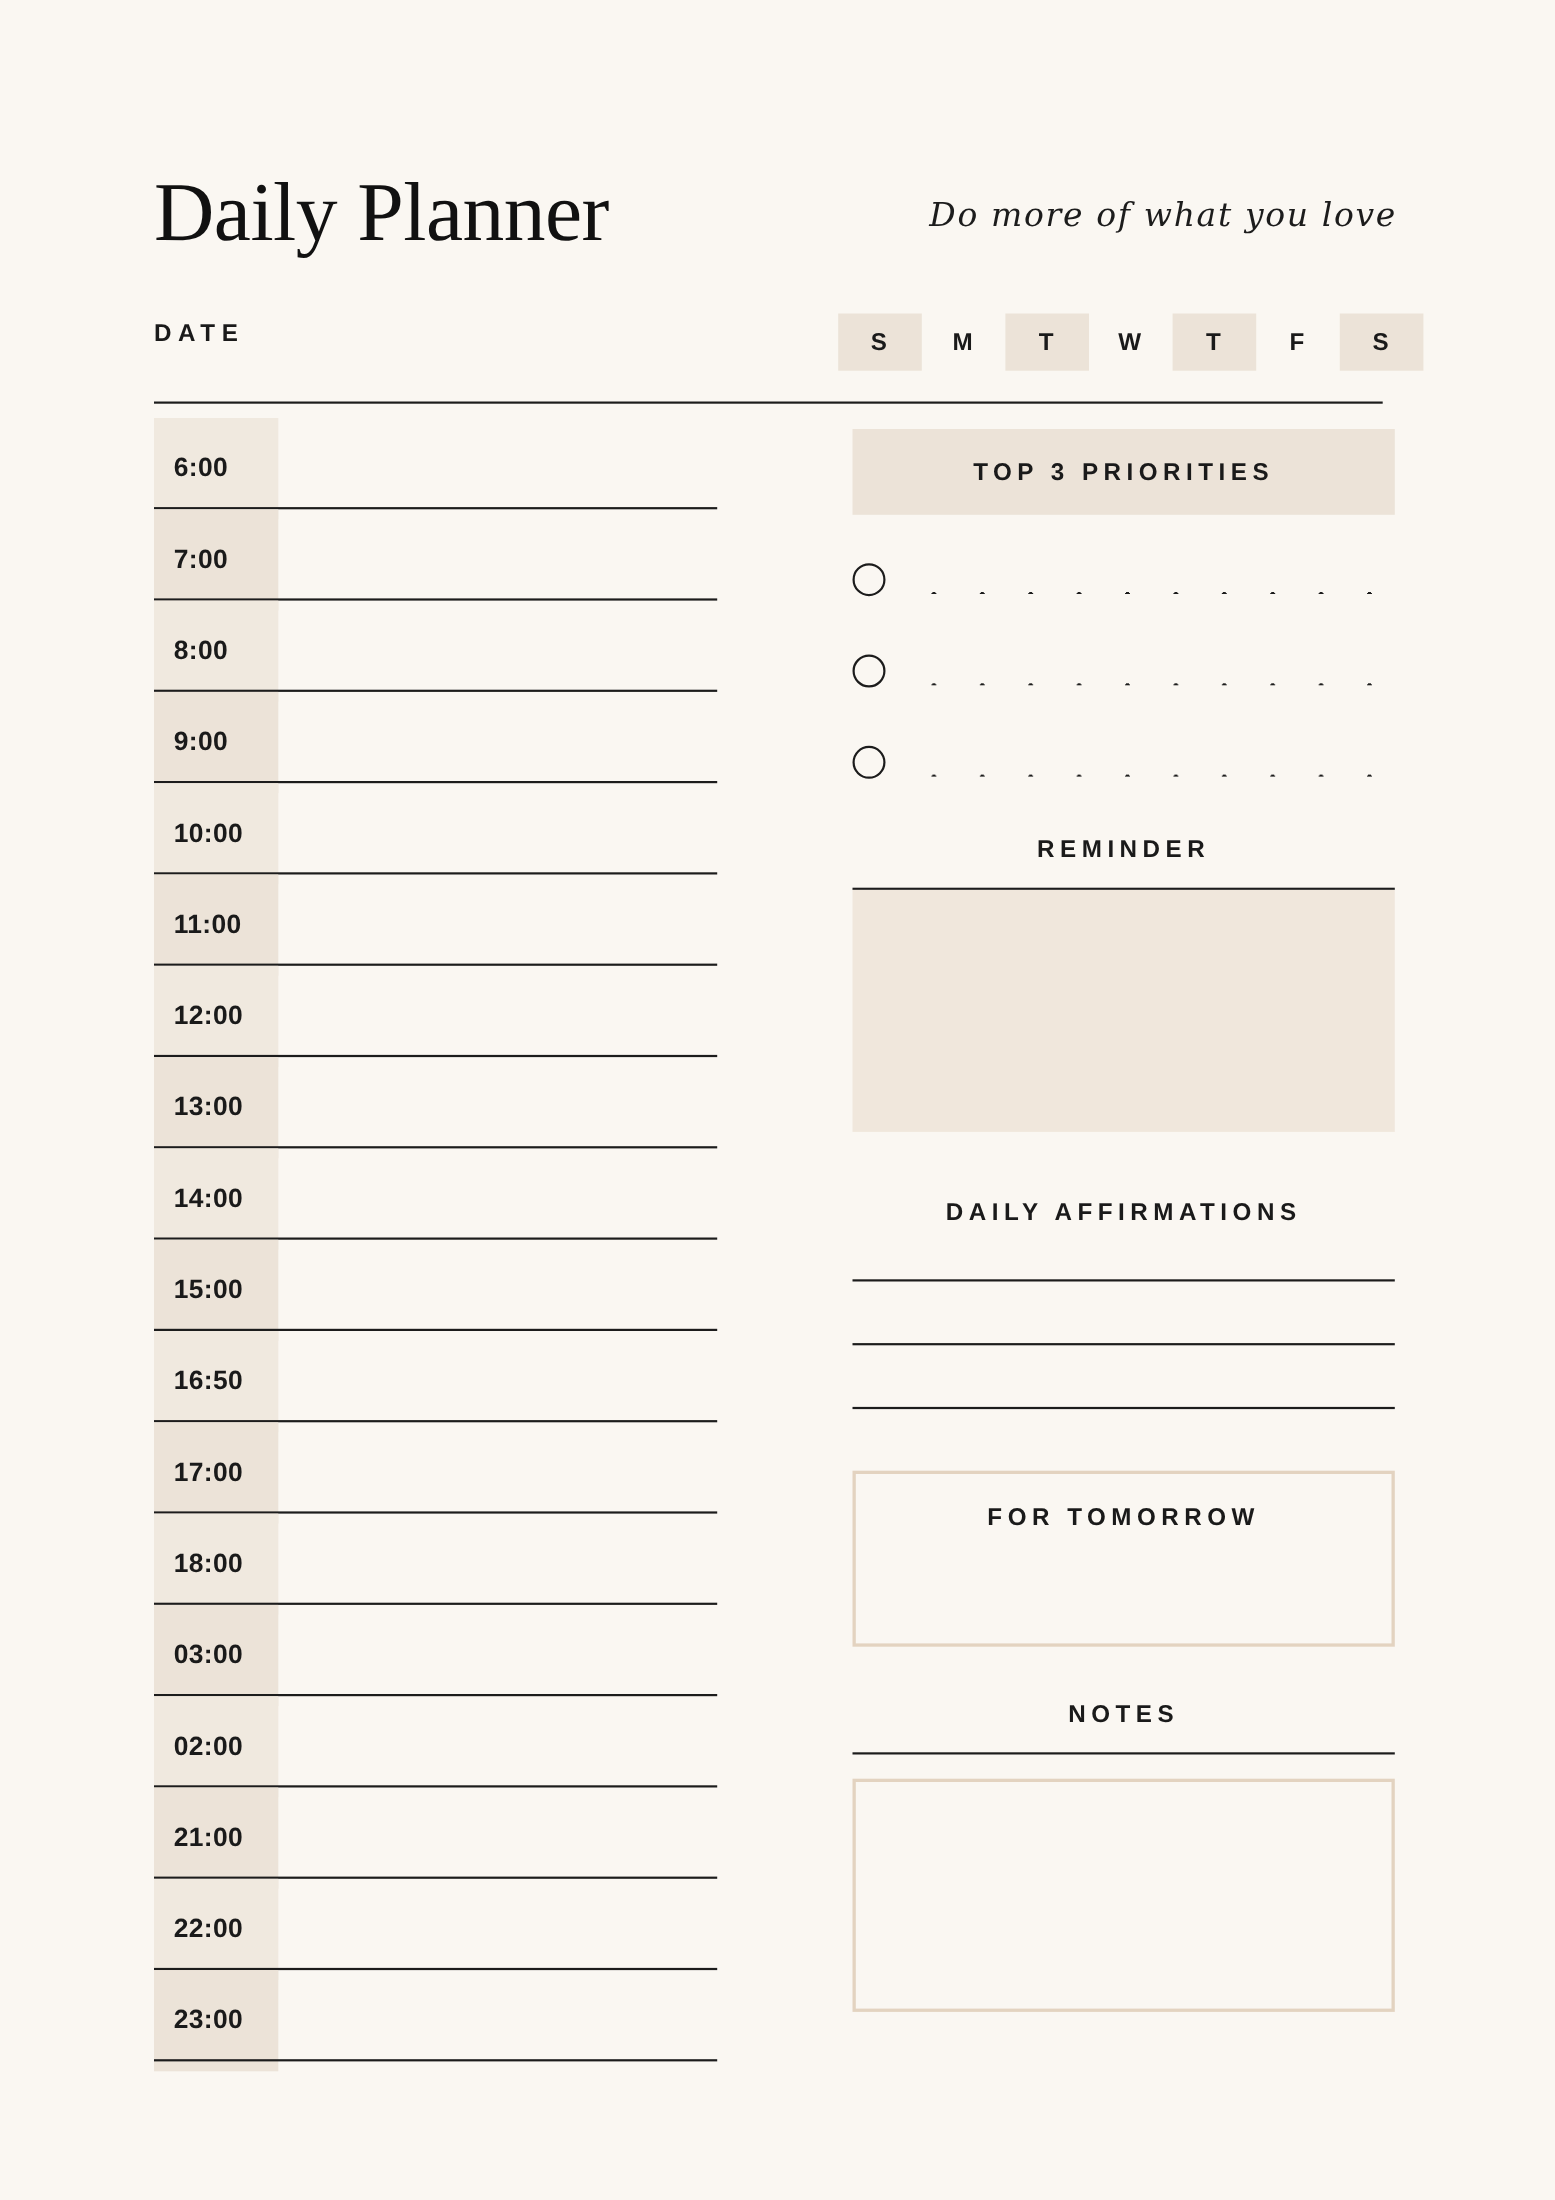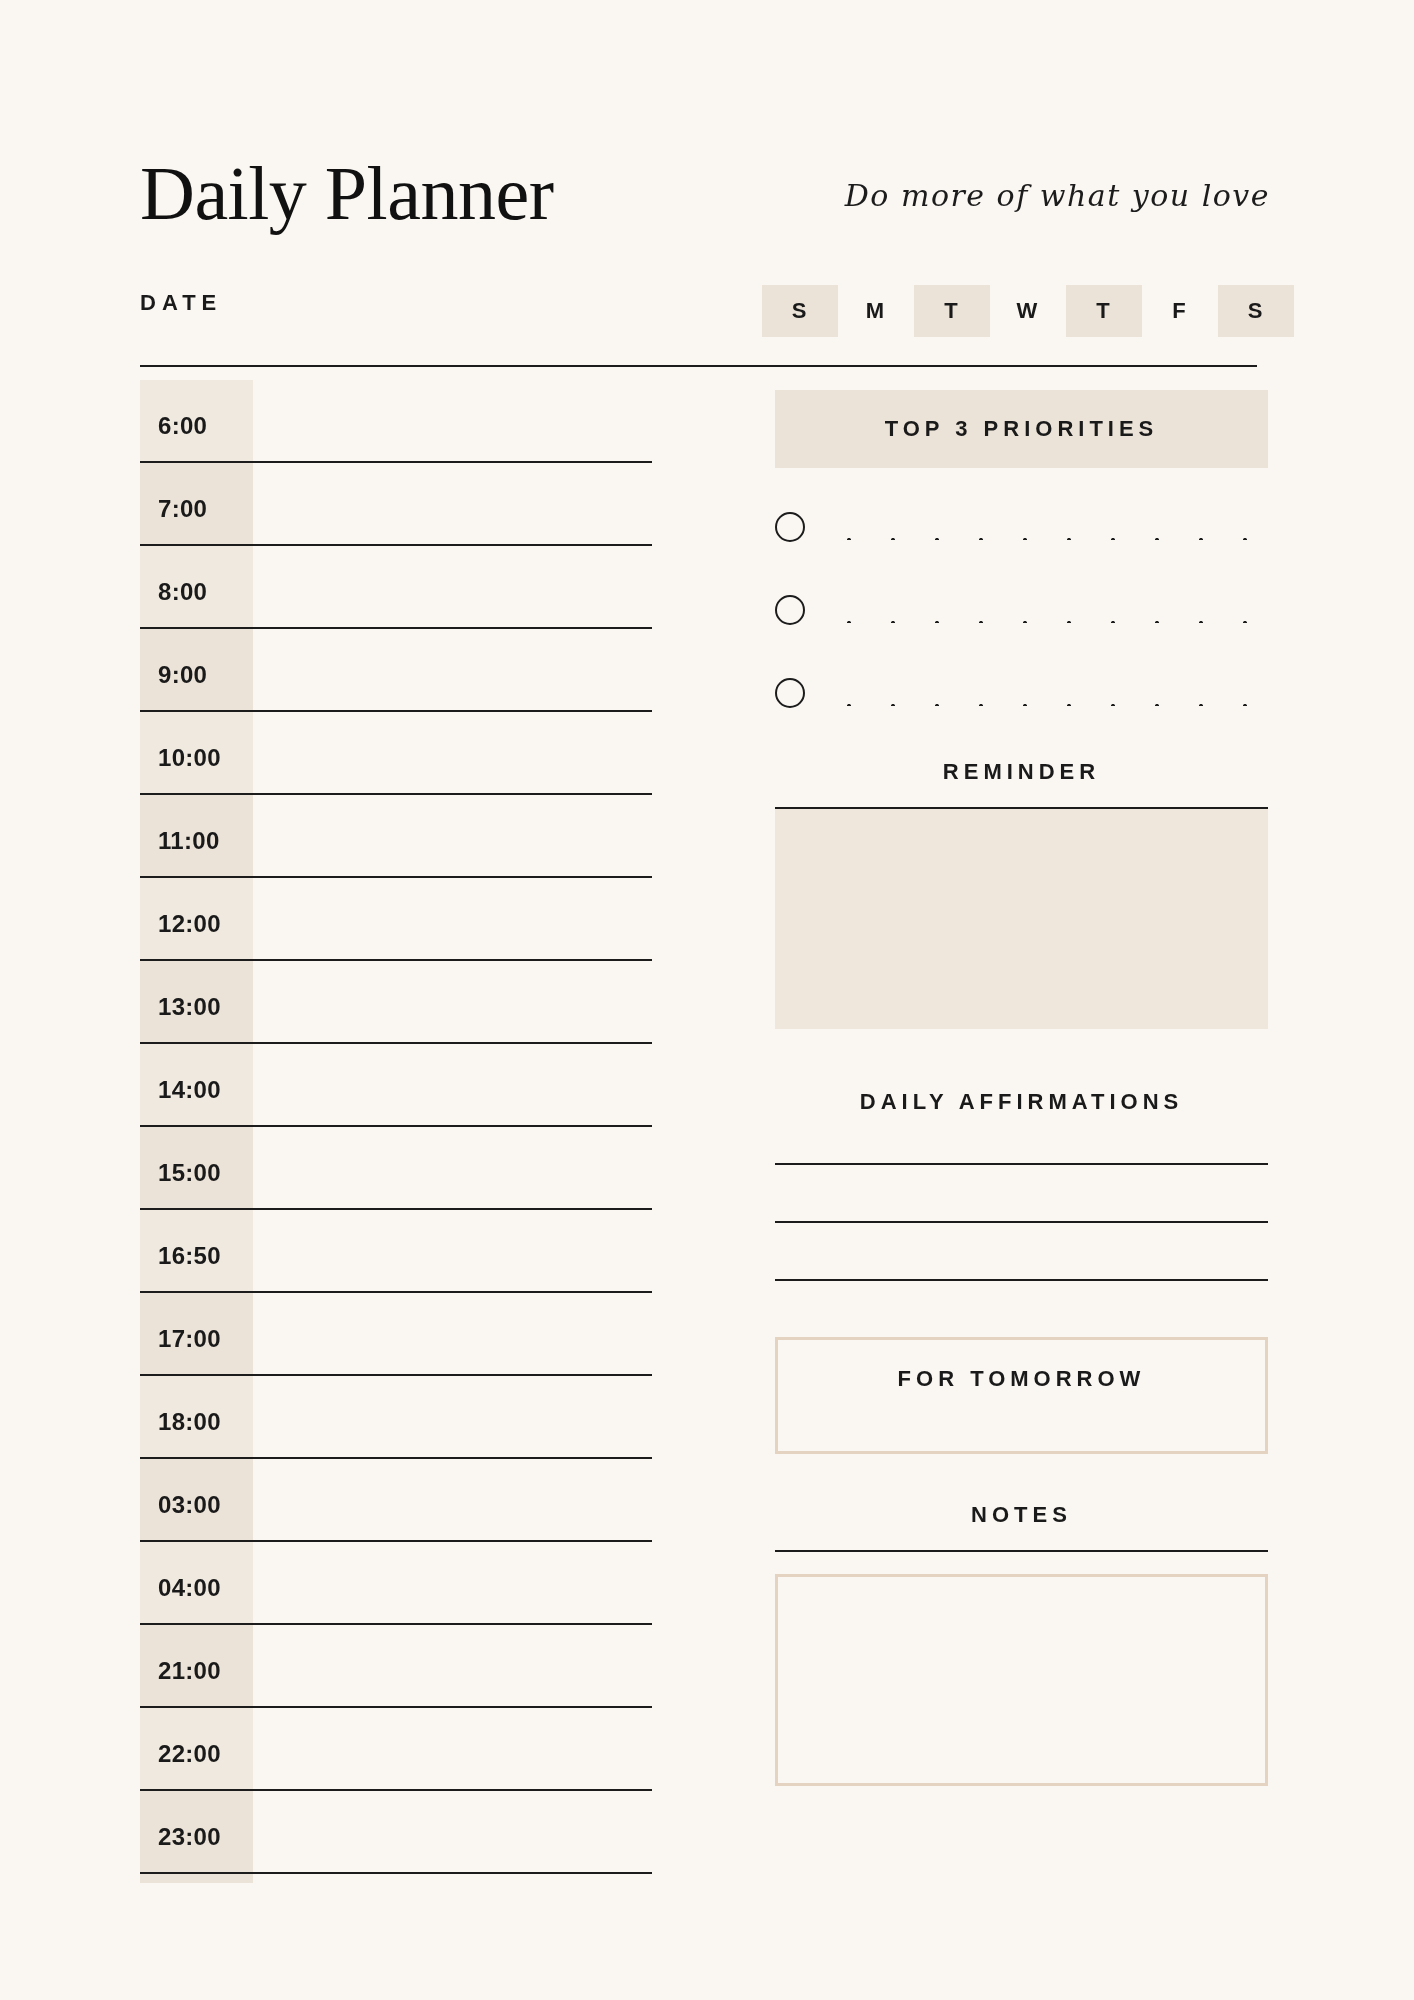--- a/index.html
+++ b/index.html
@@ -220,21 +220,21 @@
   .affirm-title { margin-top: 60px; }
   .affirm-lines { margin-top: 48px; }
   .affirm-line {
     height: 2px;
     background: #1c1c1c;
     margin-bottom: 56px;
   }
 
   .tomorrow-box {
     margin-top: 0px;
-    height: 117px;
+    height: 160px;
     border: 3px solid #e3d3c0;
     background: transparent;
     box-sizing: border-box;
     padding-top: 26px;
   }
   .tomorrow-text {
     text-align: center;
     font-size: 22px;
     font-weight: 700;
     letter-spacing: 5px;
@@ -383,21 +383,21 @@
     <div class="slot alt">
       <div class="time-cell">
           <span class="time-text">03:00</span>
         </div>
       <div class="write-area"></div>
       <div class="line"></div>
     </div>
 
     <div class="slot">
       <div class="time-cell">
-          <span class="time-text">04:00</span>
+          <span class="time-text">02:00</span>
         </div>
       <div class="write-area"></div>
       <div class="line"></div>
     </div>
 
     <div class="slot alt">
       <div class="time-cell">
           <span class="time-text">21:00</span>
         </div>
       <div class="write-area"></div>

